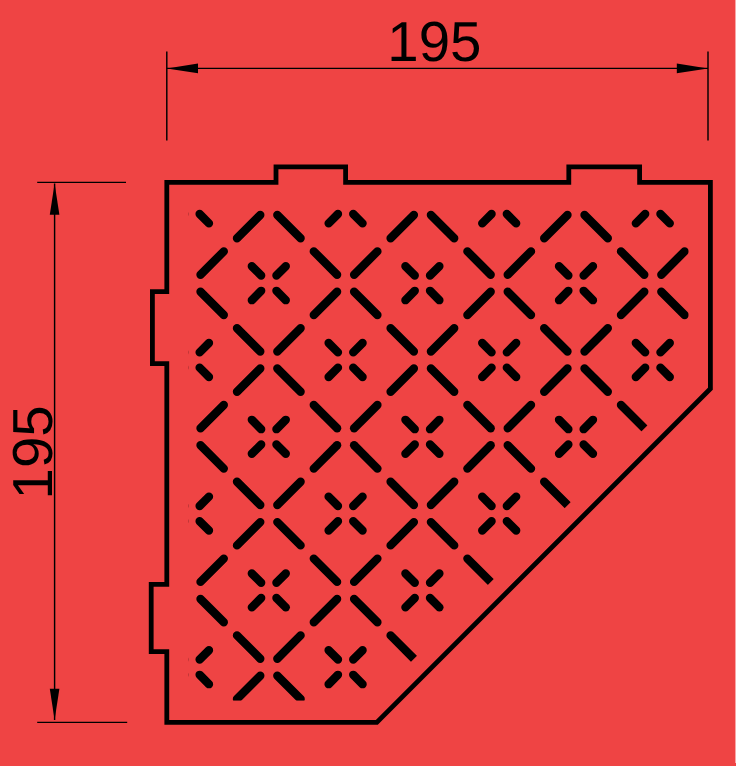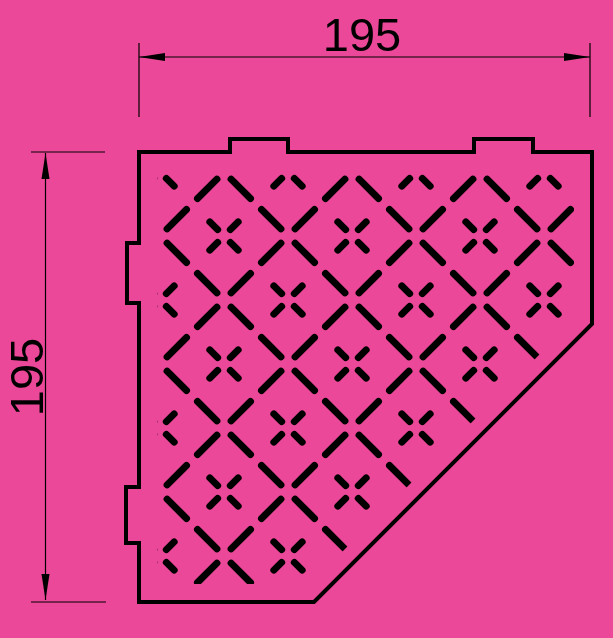--- a/index.html
+++ b/index.html
@@ -1,20 +1,20 @@
 <!DOCTYPE html>
 <html><head>
 <meta charset="utf-8">
 <style>
   html, body { margin: 0; padding: 0; background: #ffffff; }
   .stage {
     position: relative;
     width: 613px;
     height: 638px;
-    background: #ec4899;
+    background: #ef4444;
     overflow: hidden;
     font-family: "Liberation Sans", sans-serif;
   }
   svg text {
     font-family: "Liberation Sans", sans-serif;
     fill: #000000;
   }
 </style>
 </head>
 <body>

